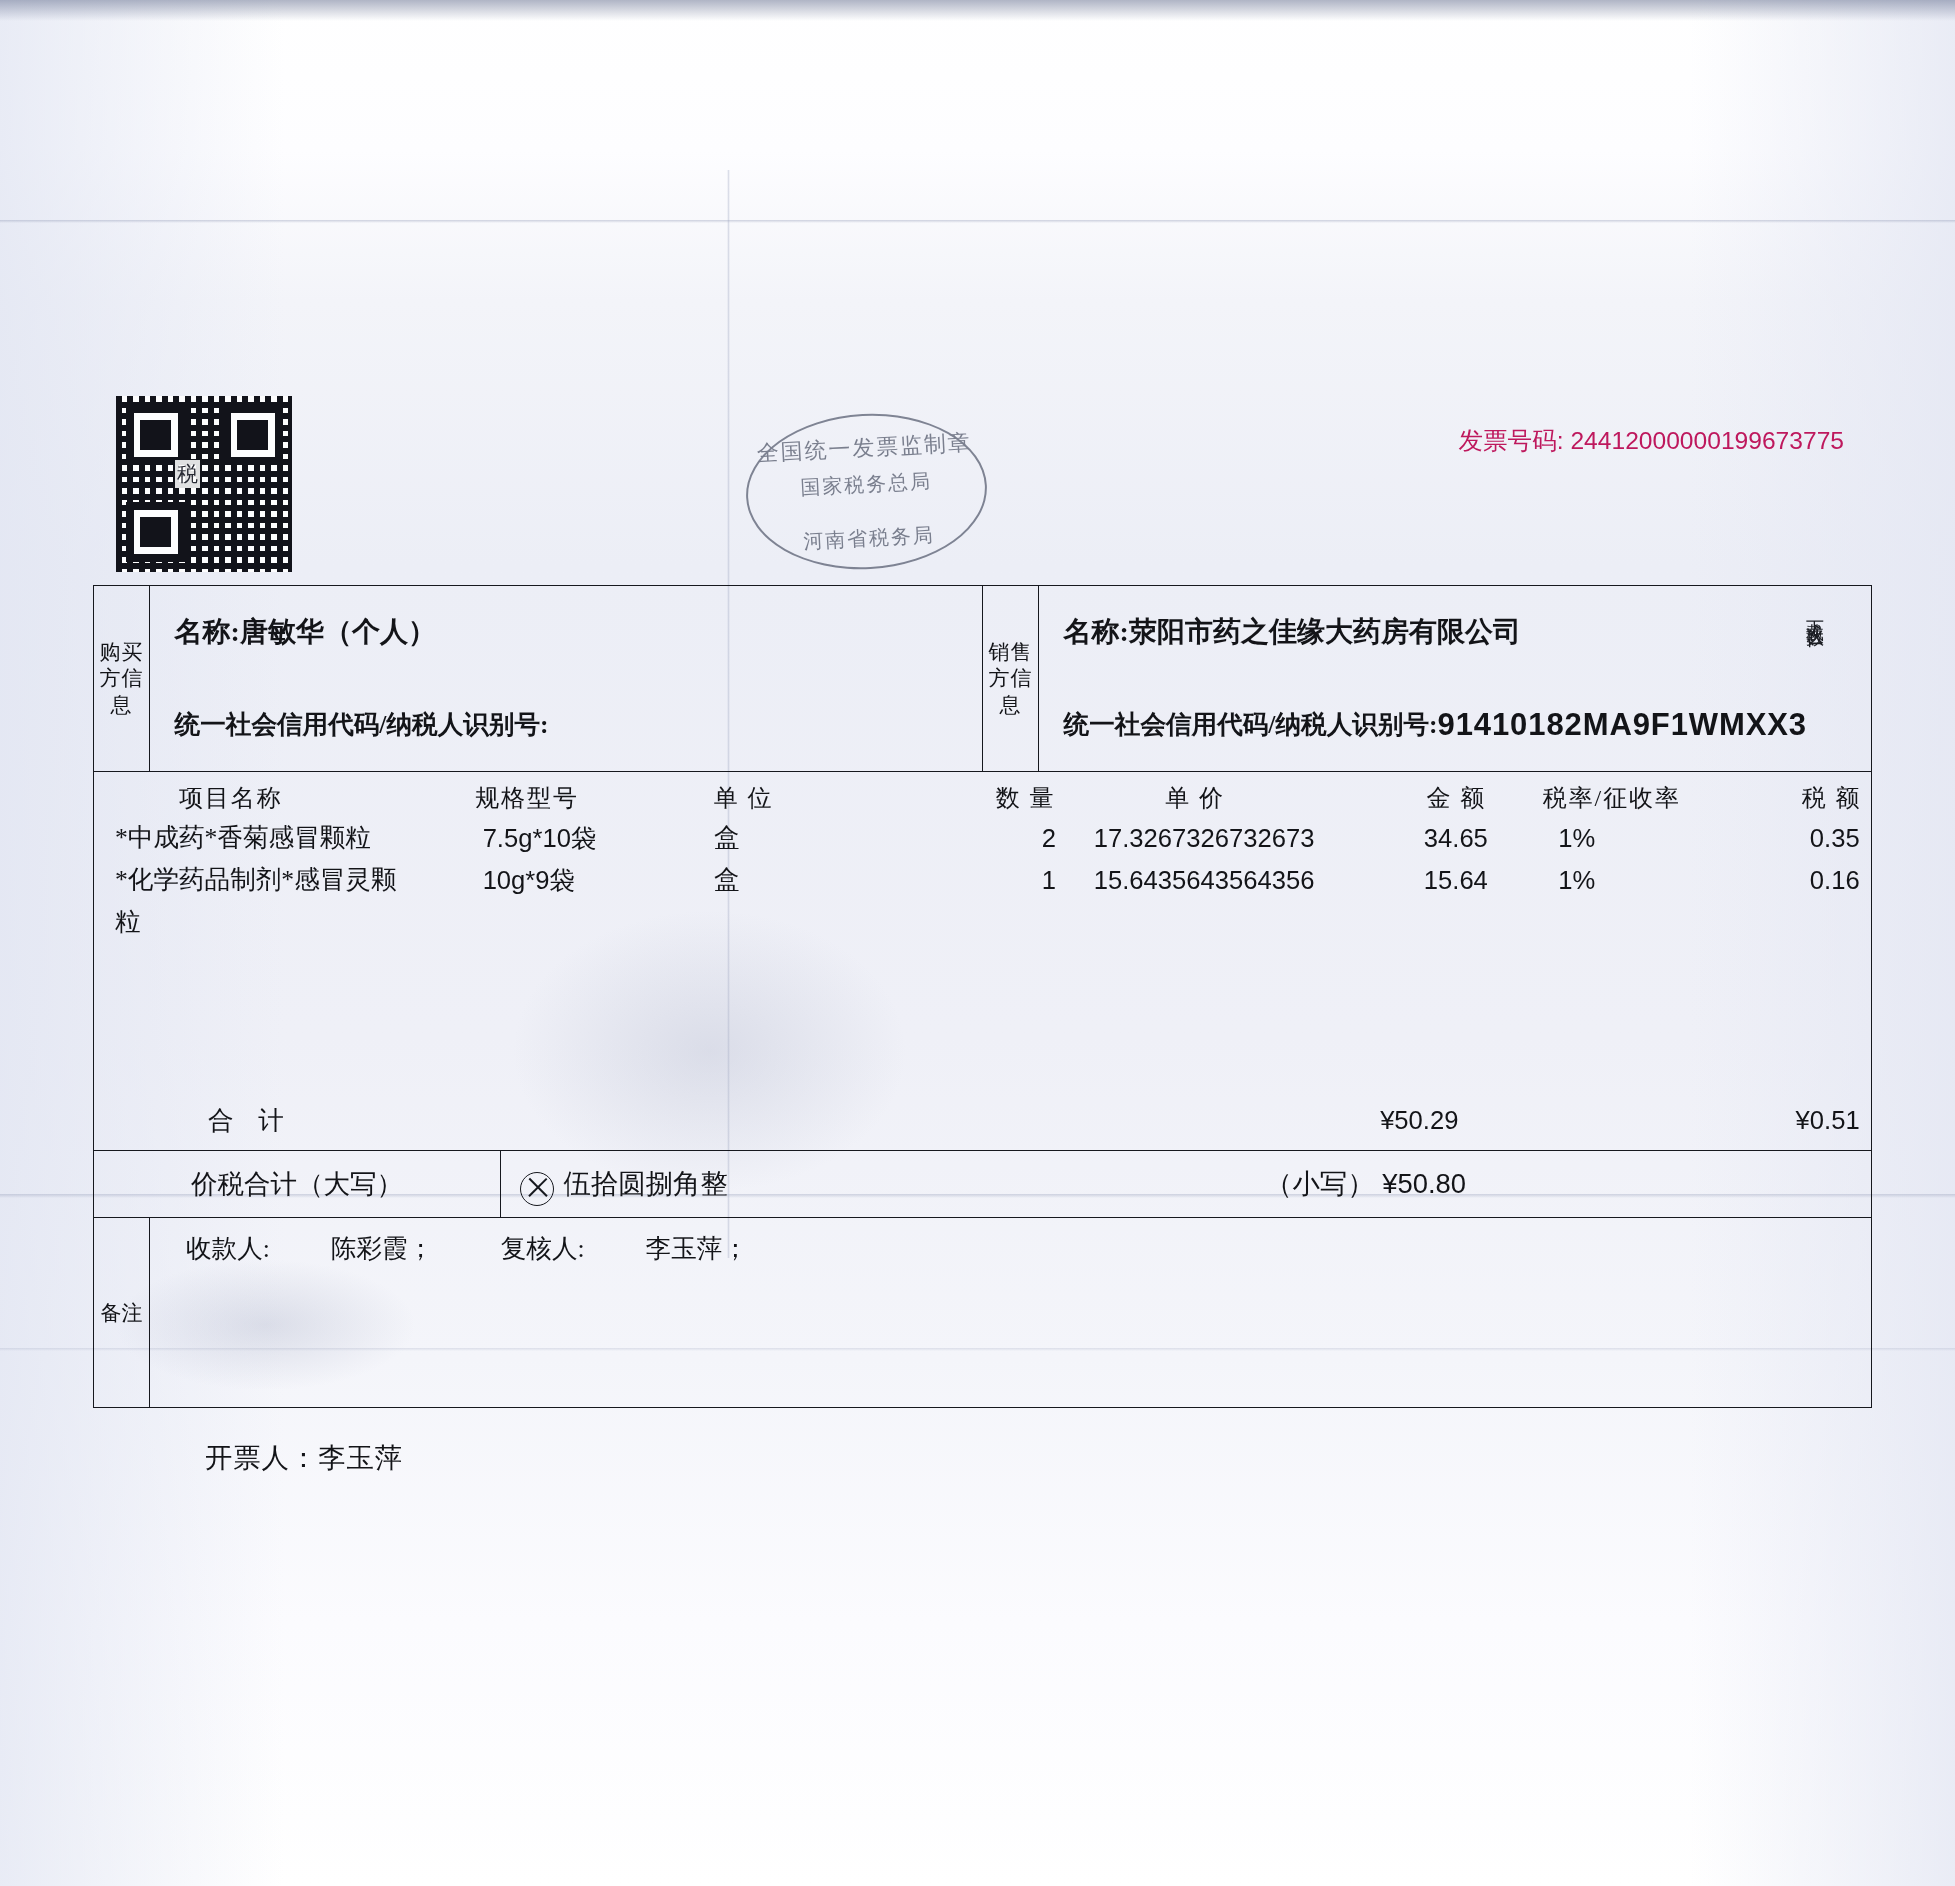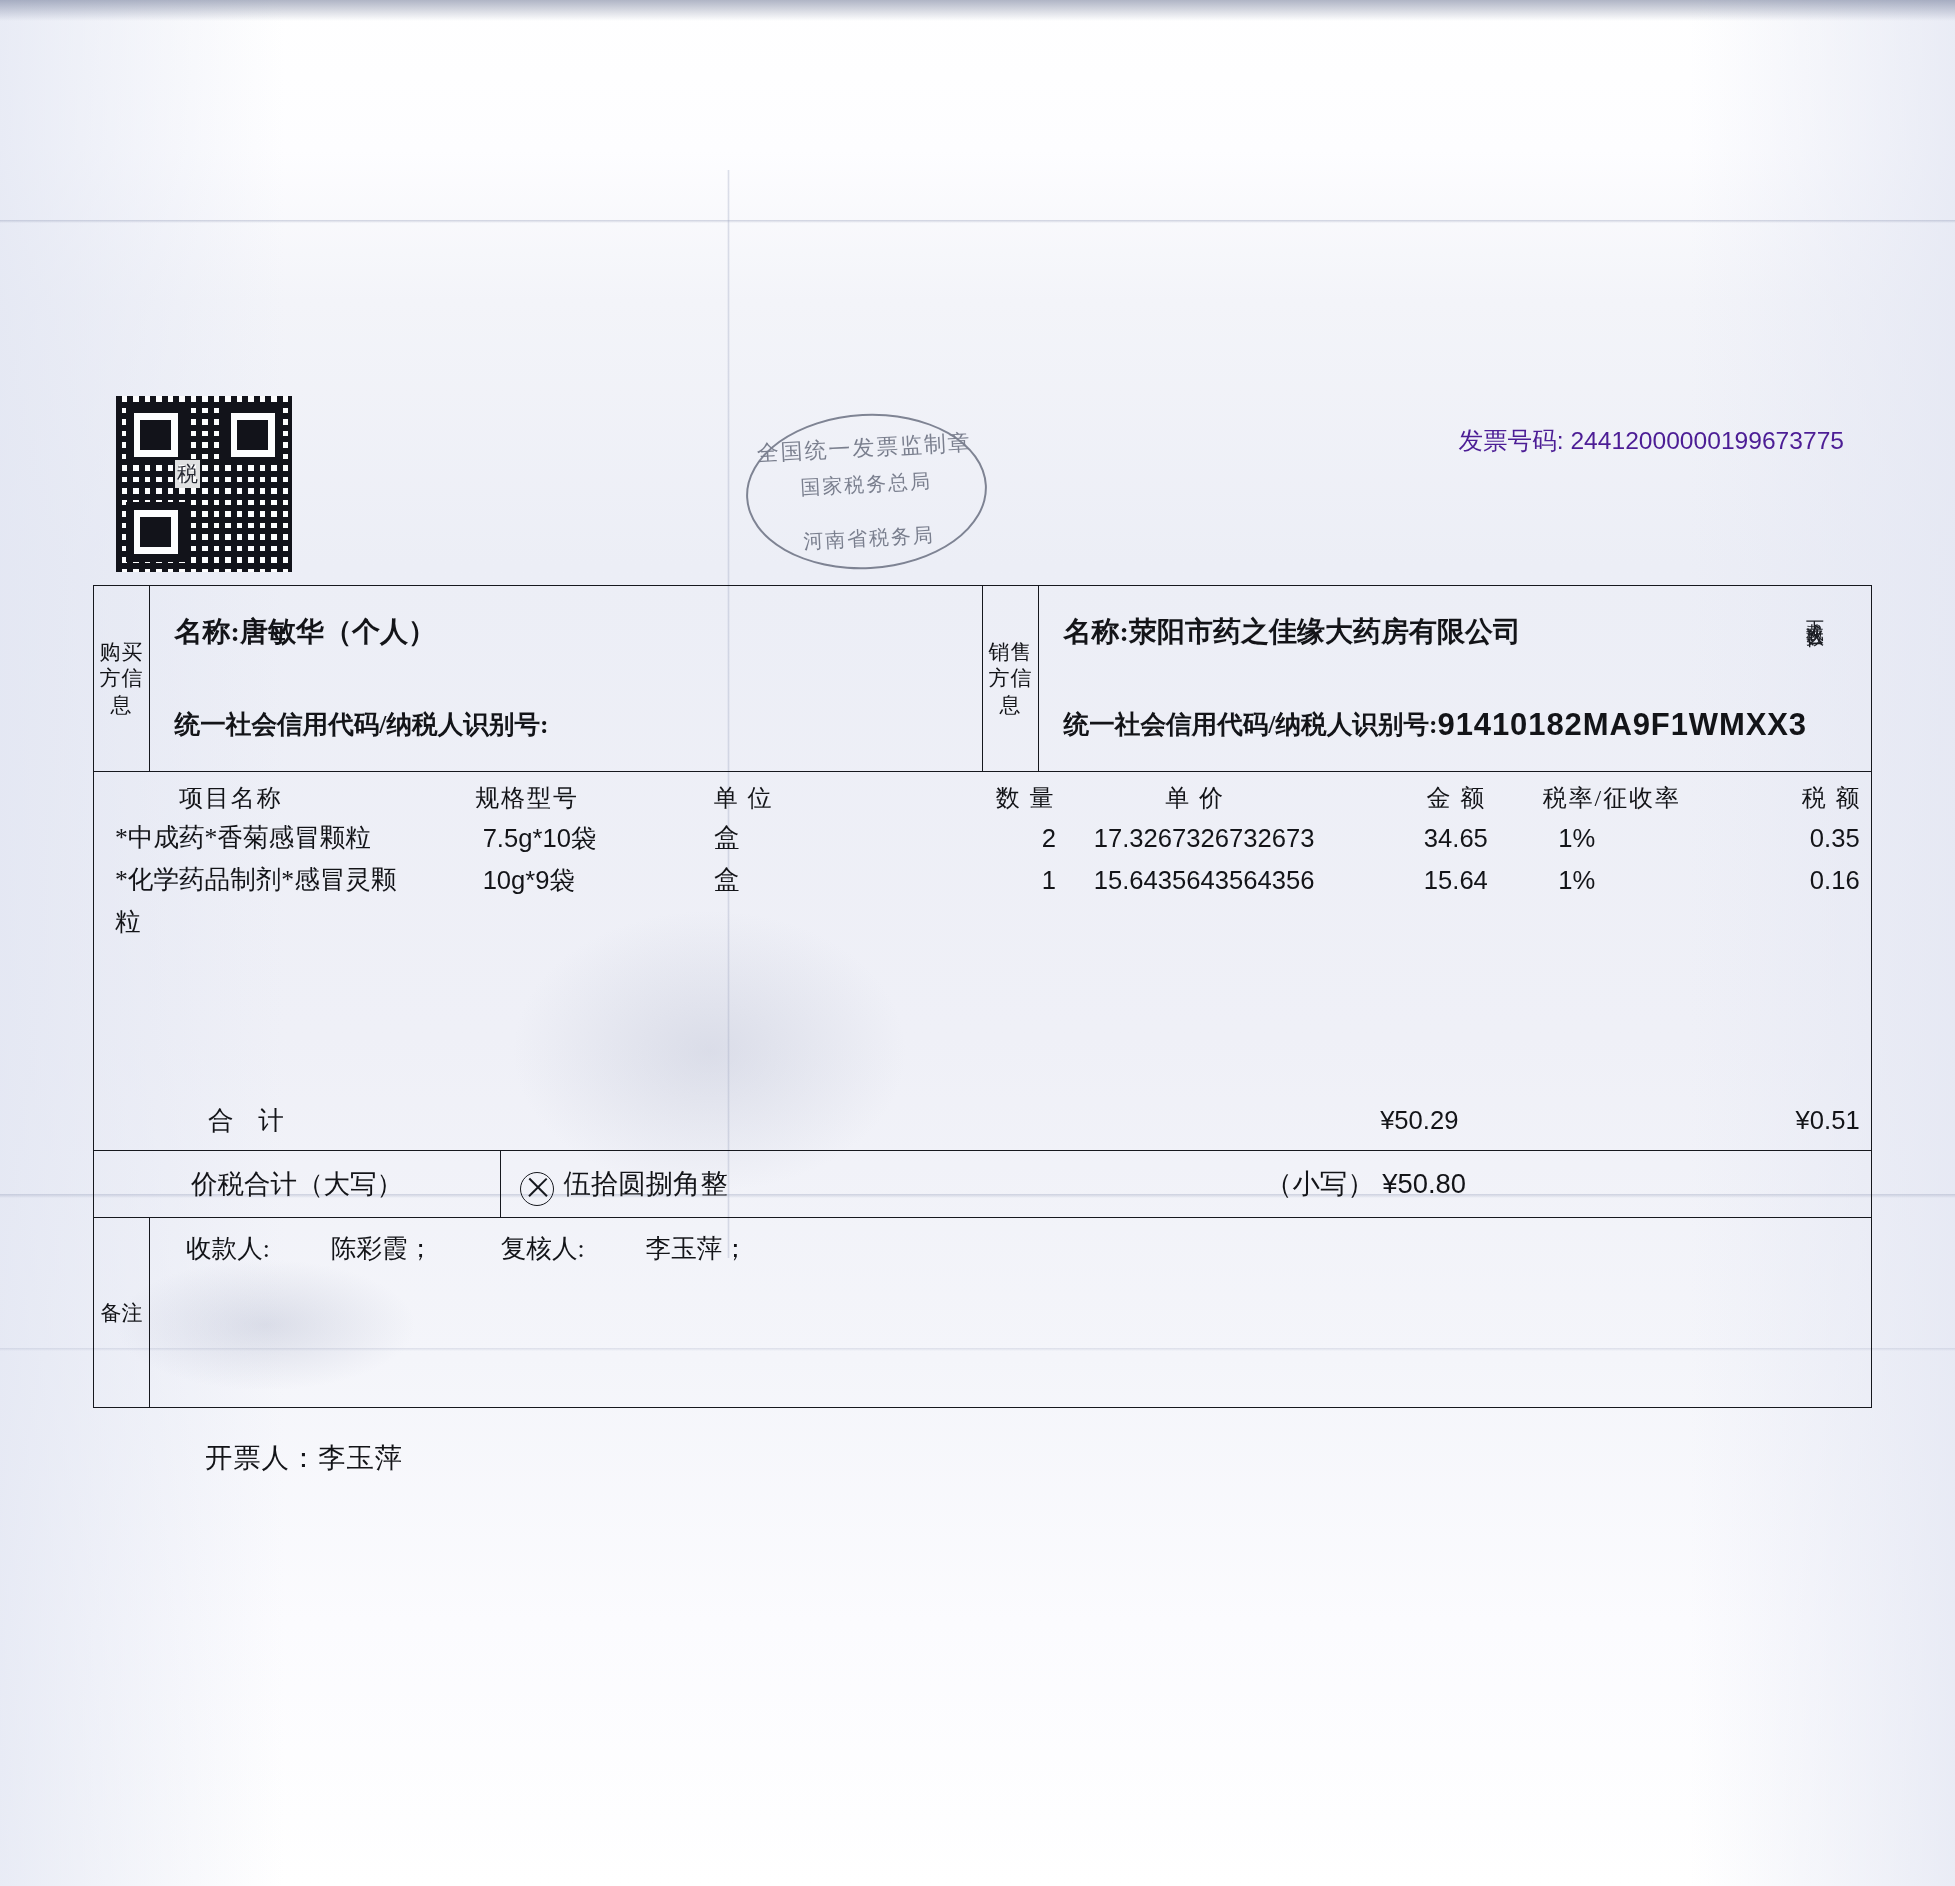--- a/index.html
+++ b/index.html
@@ -147,21 +147,21 @@
   }
 
   .meta {
     position: absolute;
     right: 28px;
     top: 24.6px;
     text-align: center;
     font-size: 24.6px;
     line-height: 59px;
     font-family: "Liberation Sans", "DejaVu Sans", sans-serif;
-    color: #4c1d95;
+    color: #be185d;
     white-space: nowrap;
   }
 
   
   .side-note {
     position: absolute;
     left: 1803px;
     top: 606px;
     writing-mode: vertical-rl;
     font-size: 18px;

